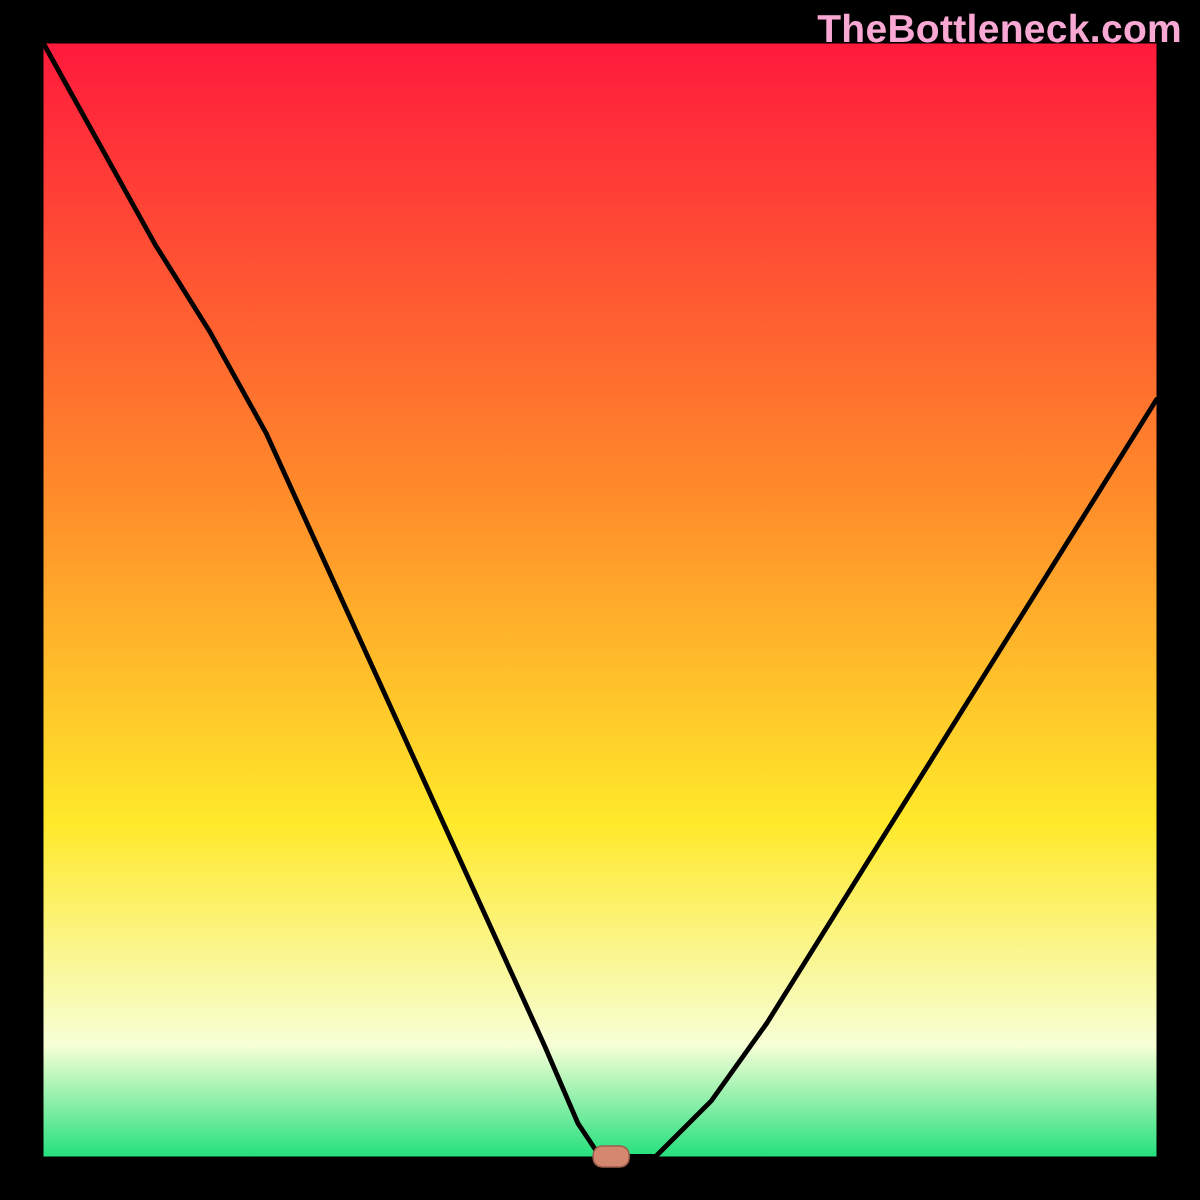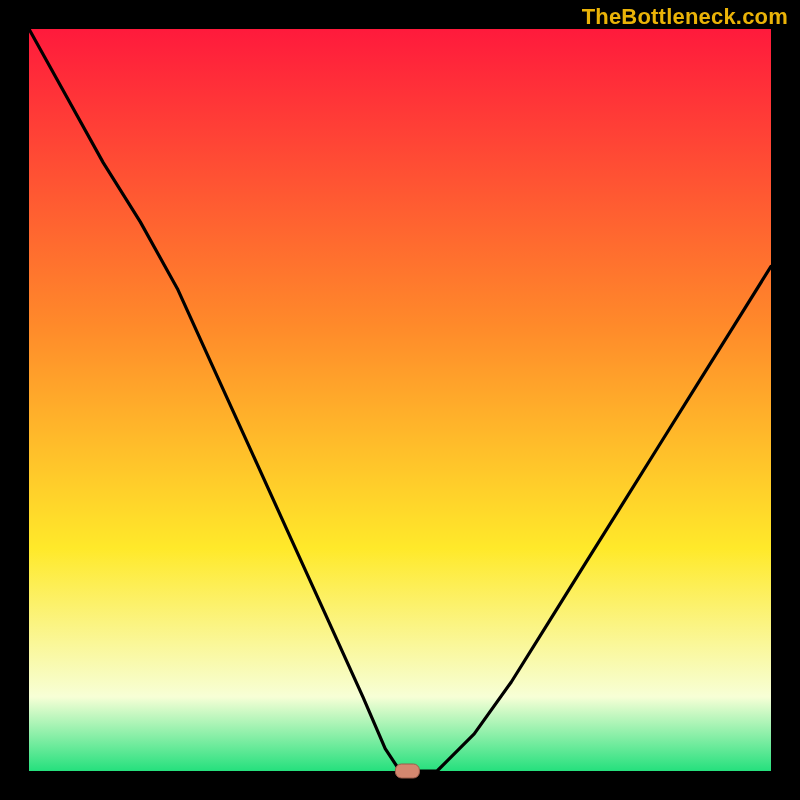--- a/index.html
+++ b/index.html
@@ -19,23 +19,23 @@
   svg {
     position: absolute;
     left: 0;
     top: 0;
   }
   .watermark {
     position: absolute;
     top: 4px;
     right: 12px;
     font-family: Arial, Helvetica, sans-serif;
-    font-size: 22px;
+    font-size: 26px;
     font-weight: 600;
-    color: #eab308;
+    color: #f9a8d4;
     letter-spacing: 0.2px;
   }
 </style>
 </head>
 <body>
 <div class="stage">
 
 <svg id="svg-root" width="800" height="800" viewBox="0 0 800 800">
   <defs>
     <linearGradient id="bgGrad" x1="0" y1="0" x2="0" y2="1">

